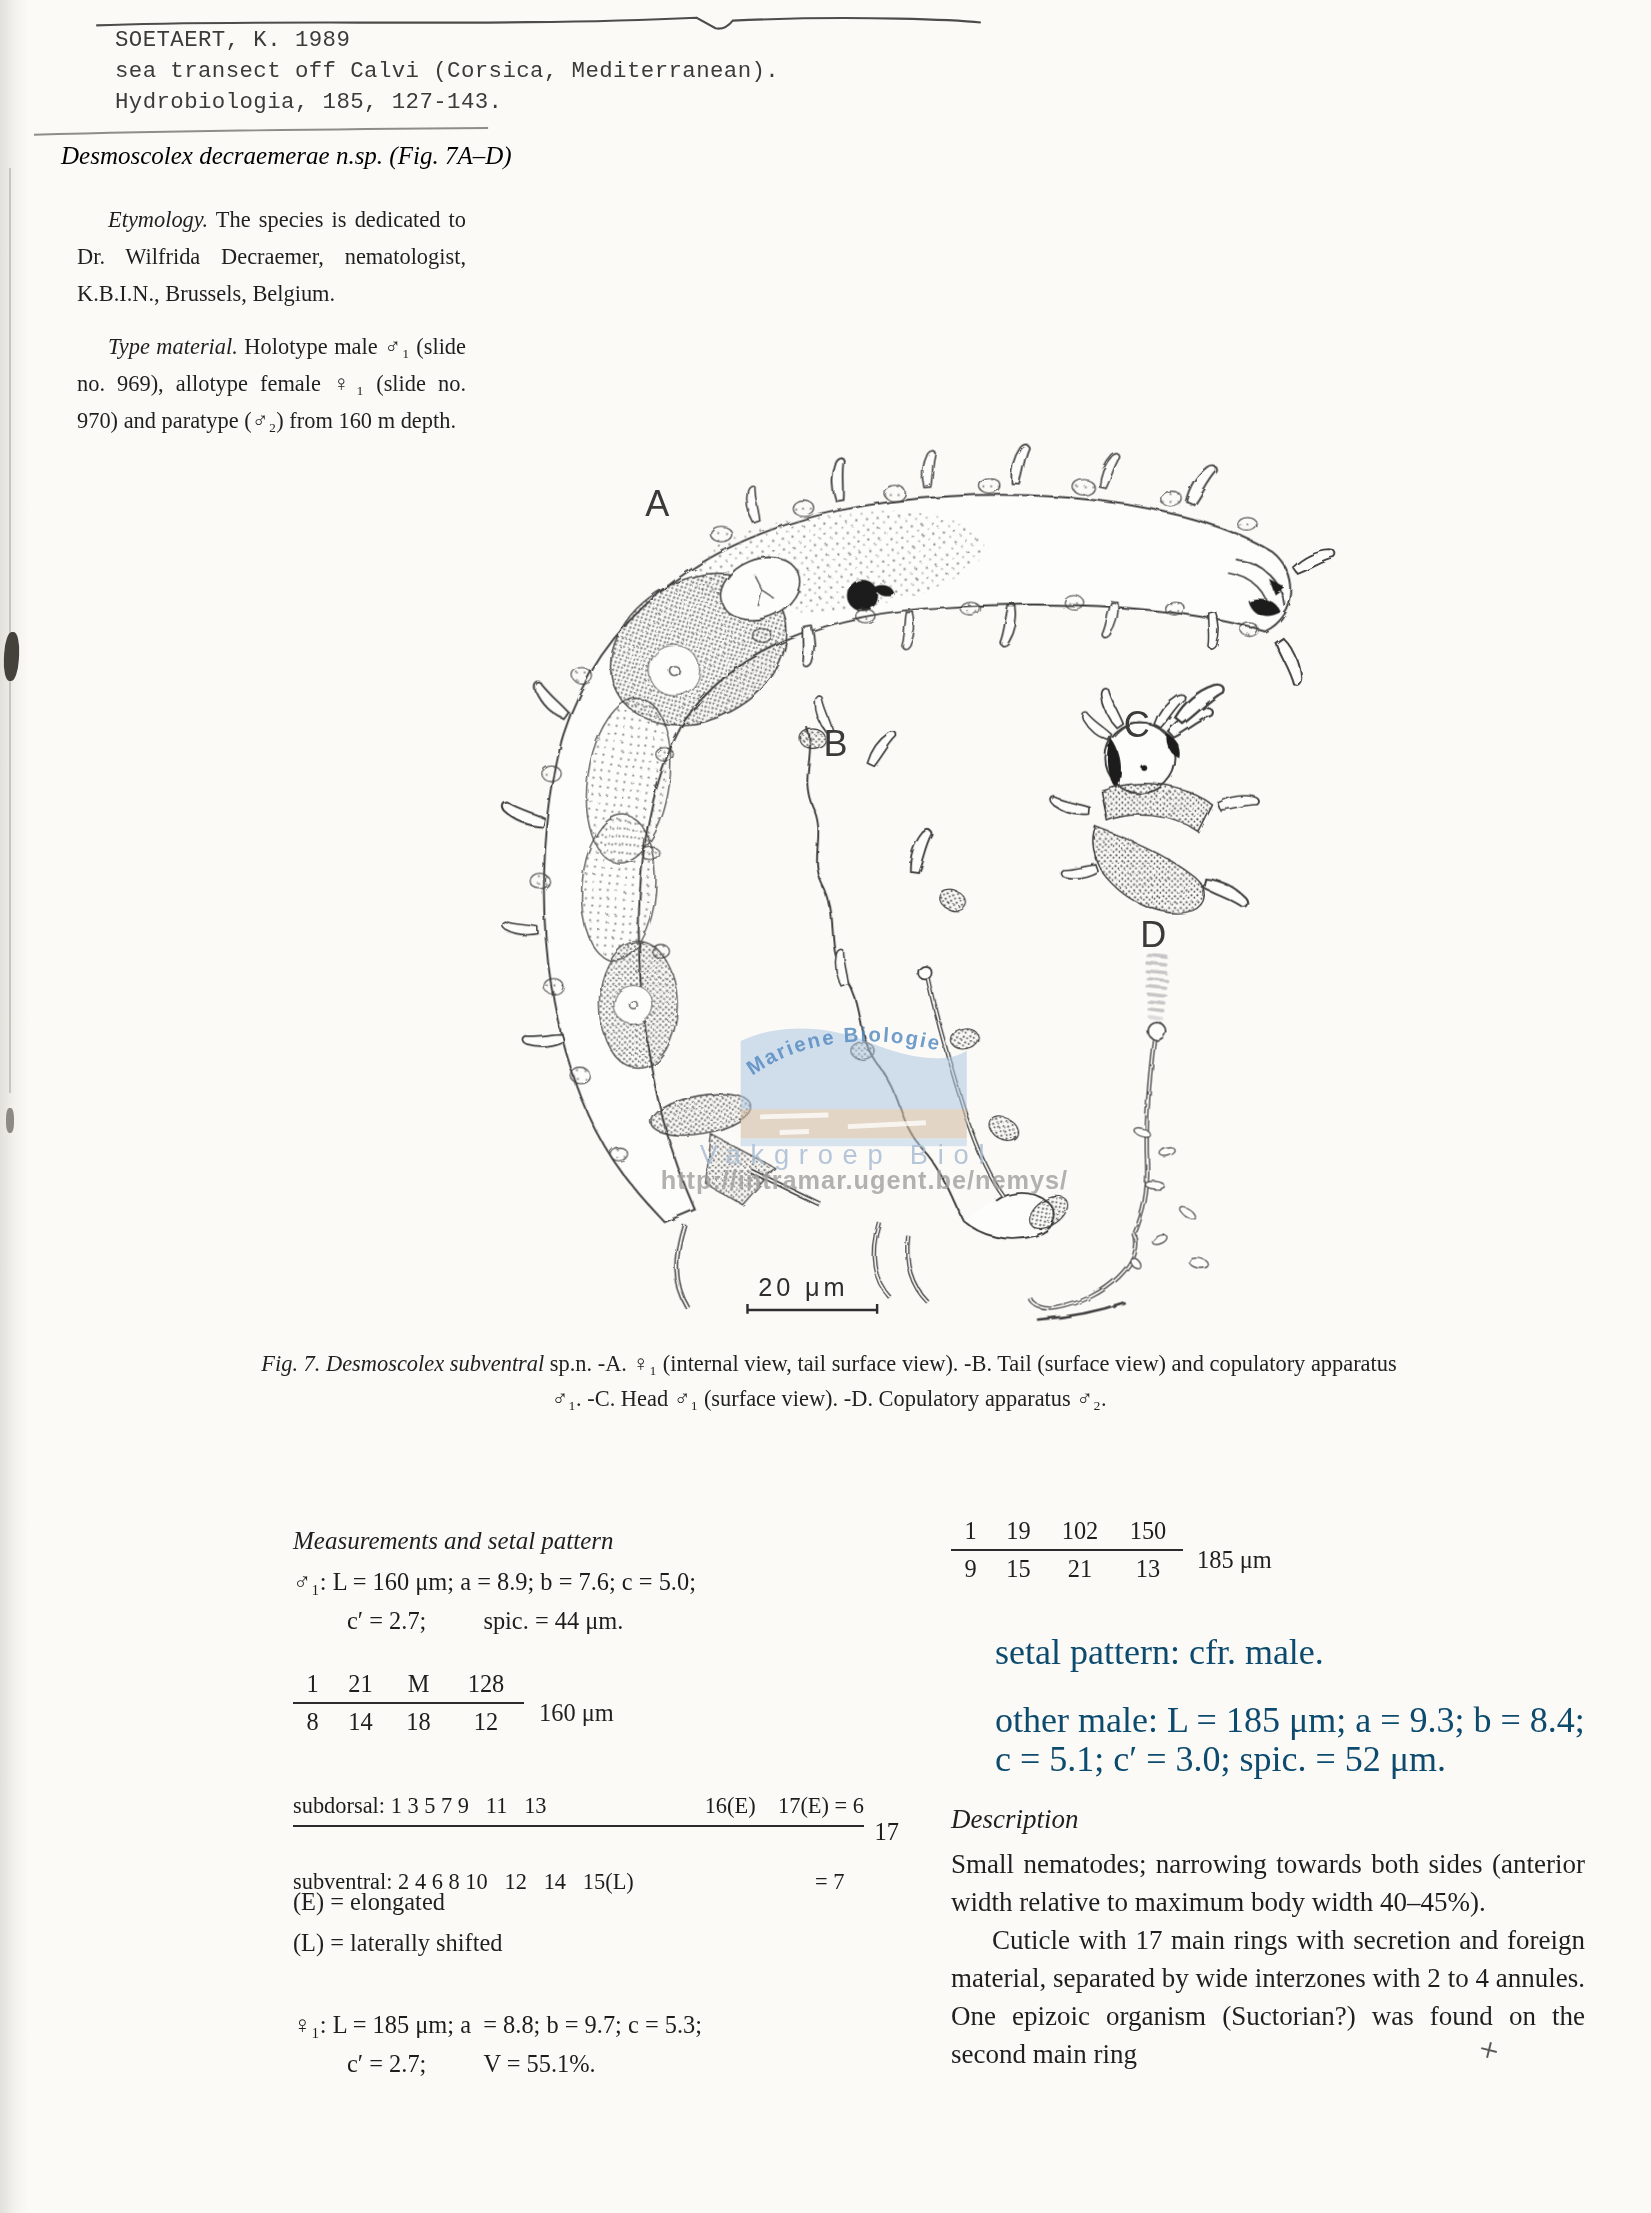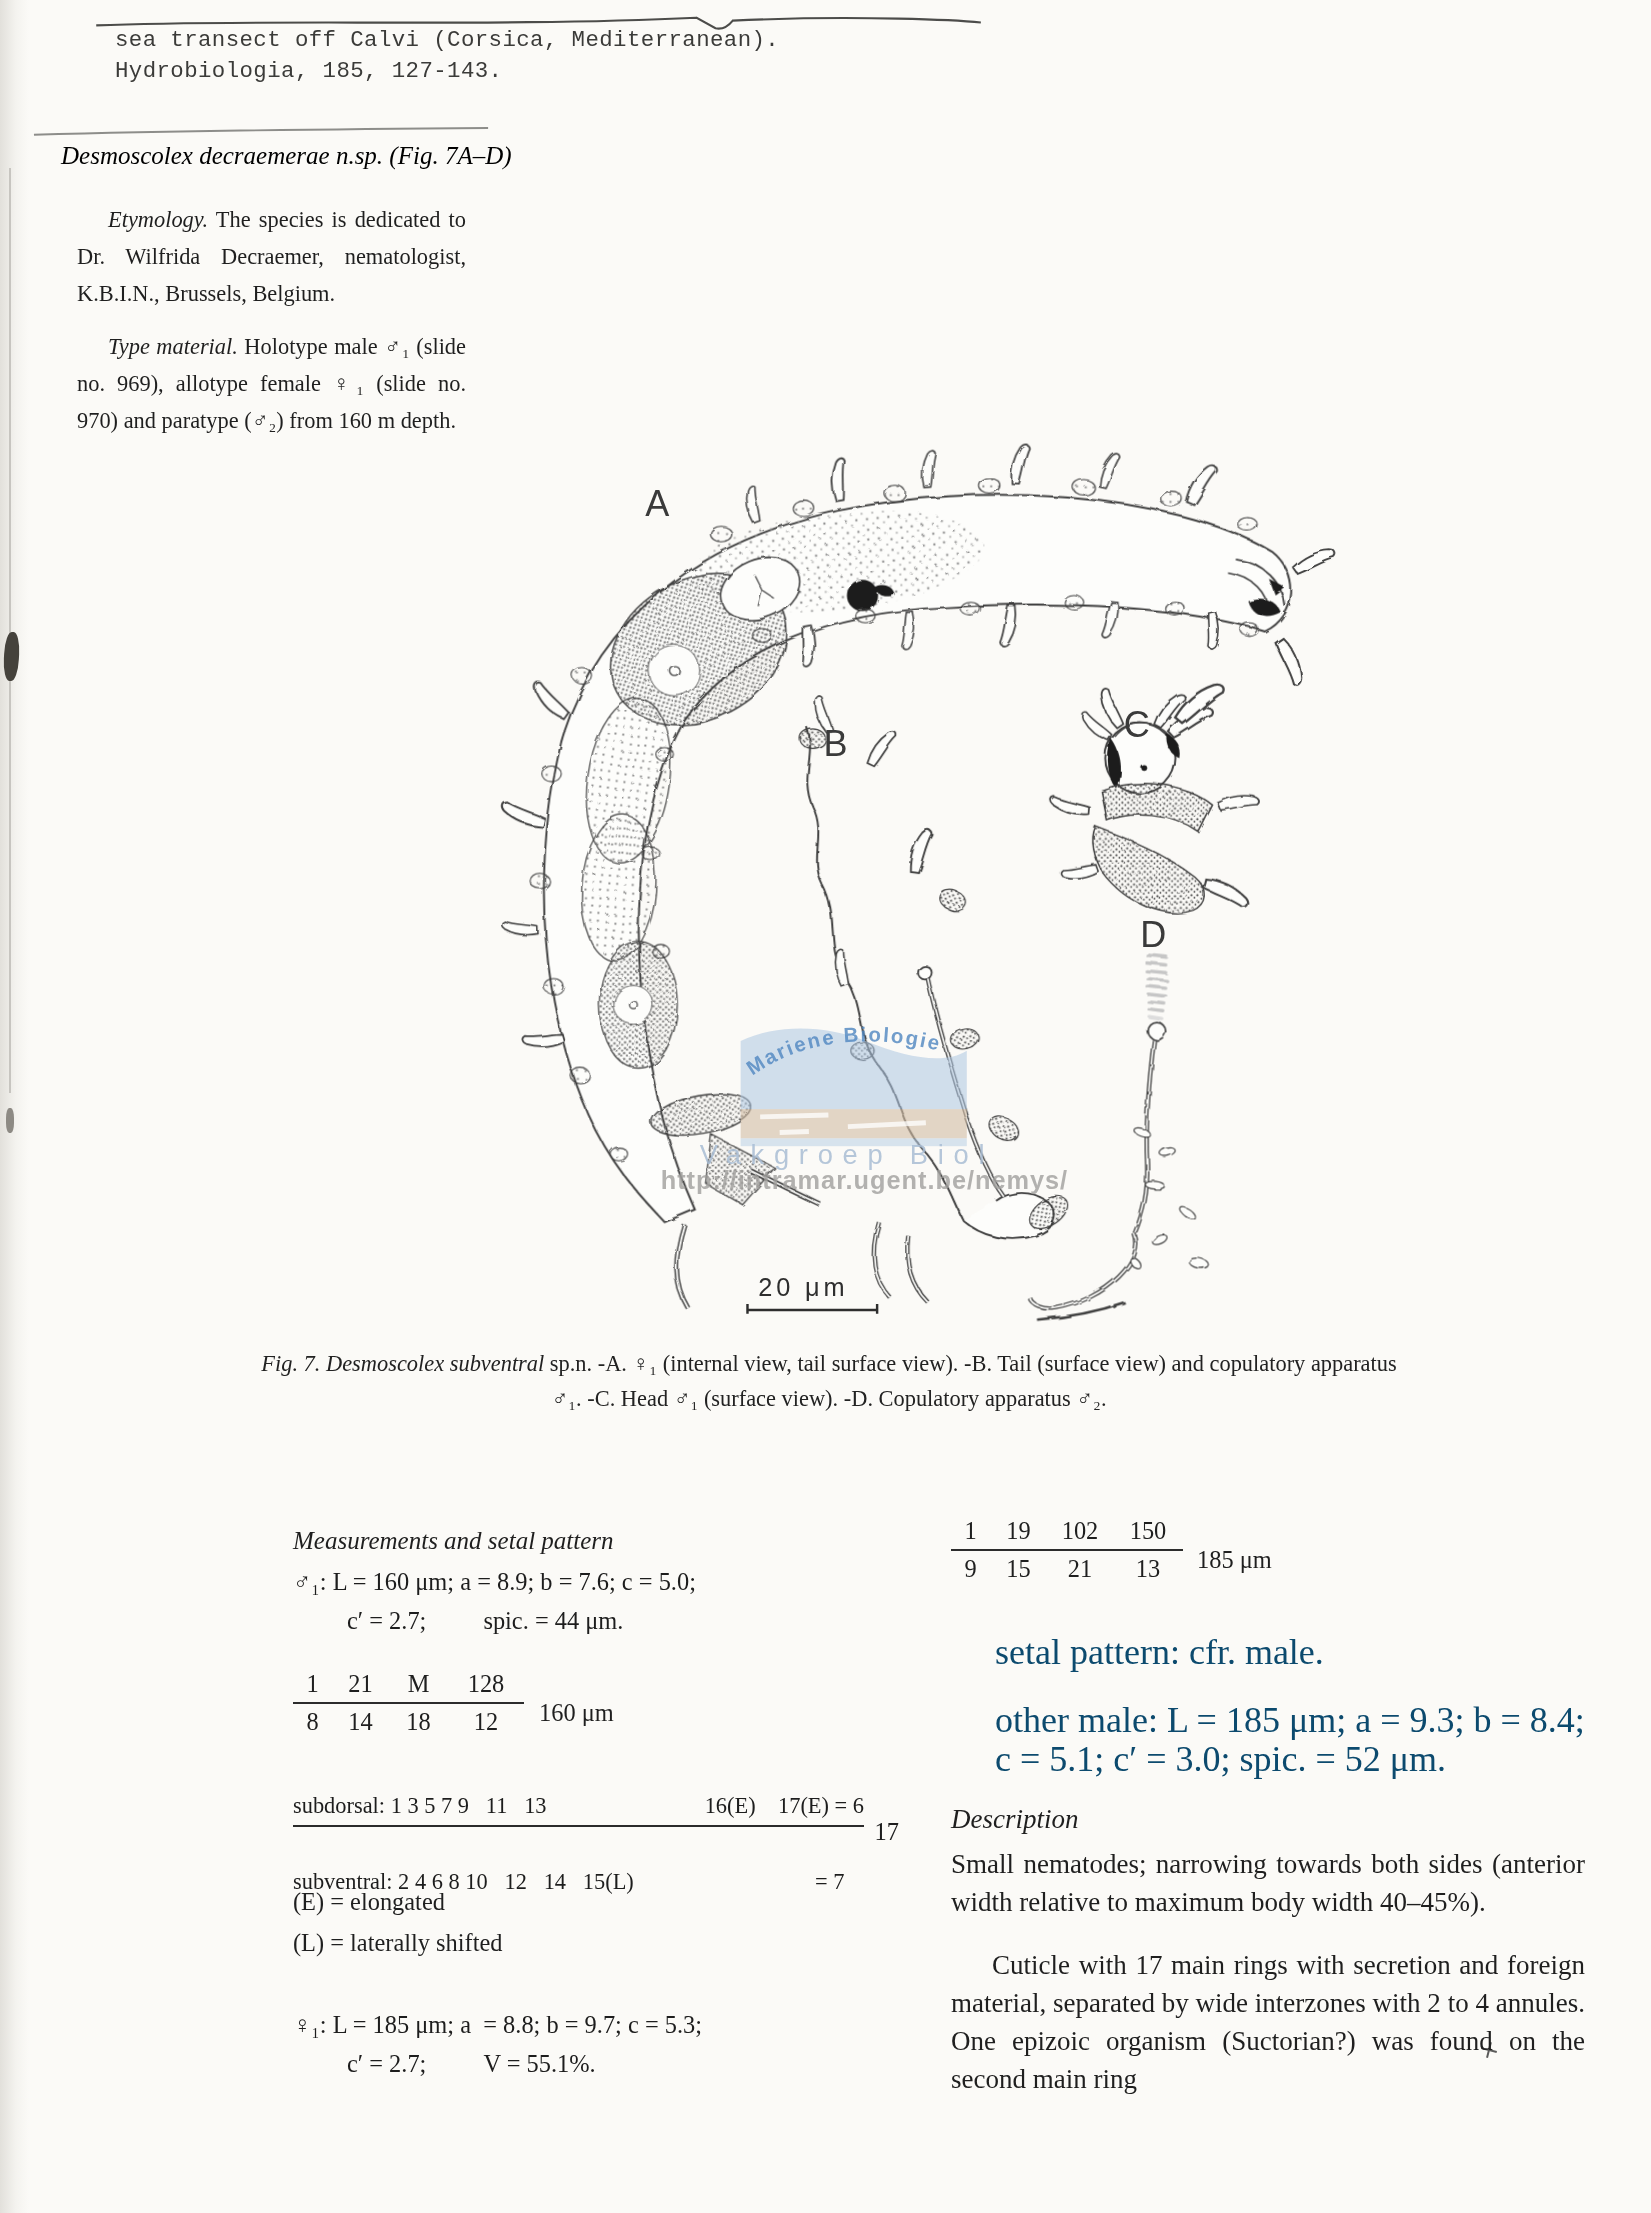--- a/index.html
+++ b/index.html
@@ -50,40 +50,41 @@
   .setal .s1{display:flex;justify-content:space-between;border-bottom:2.4px solid #2b2b2b;padding-bottom:5.9px;}
   .setal .s2{display:flex;justify-content:space-between;padding-top:5.9px;padding-right:19.5px;margin-top:36px;}
   .ring-total{position:absolute;right:-35px;top:25px;font-size:24.4px;}
 
   .note{left:293px;font-size:24.4px;}
 
   .rc{font-size:36px;color:#0c4a6e;margin-left:44px;}
   .desc-head{left:951px;top:1804px;font-style:italic;font-size:27px;}
   .desc-body{left:951px;top:1845px;width:634px;font-size:27px;line-height:38px;text-align:justify;}
   .desc-body p{margin:0;}
-  .desc-body p.ind{text-indent:41px;margin-top:25px;}
+  .desc-body p.ind{text-indent:41px;}
 
   .ink-cross{left:1481px;top:2042px;width:15.6px;height:15.6px;opacity:.85;}
   .ink-cross::before{content:"";position:absolute;left:6.8px;top:0;width:2px;height:15.6px;background:#3f3f3f;transform:rotate(14deg);}
   .ink-cross::after{content:"";position:absolute;left:0;top:6.8px;width:15.6px;height:2px;background:#3f3f3f;transform:rotate(14deg);}
 </style>
 </head>
 <body>
 
 <div class="abs edge-strip"></div>
 <div class="abs edge-line"></div>
 <div class="abs edge-blob"></div>
 <div class="abs edge-blob2"></div>
 <div class="abs ink-cross"></div>
 
 <svg class="abs" style="left:86px;top:9.8px;" width="907" height="25" viewBox="0 0 930 26">
   <path d="M4,16 C180,9 420,18 628,8 L648,19 Q658,21 666,11 C800,5 905,11 924,13" fill="none" stroke="#4c4c4a" stroke-width="2.2"></path>
 </svg>
 
 <div class="abs citation">
+  <div>SOETAERT, K. 1989</div>
   <div>sea transect off Calvi (Corsica, Mediterranean).</div>
   <div>Hydrobiologia, 185, 127-143.</div>
 </div>
 
 <svg class="abs" style="left:32px;top:125px;" width="460" height="15.6" viewBox="0 0 472 16">
   <path d="M2,10 C150,6 330,4 468,3" fill="none" stroke="#8d8d8a" stroke-width="2"></path>
 </svg>
 
 <div class="abs section-title">Desmoscolex decraemerae n.sp. (Fig. 7A–D)</div>
 

